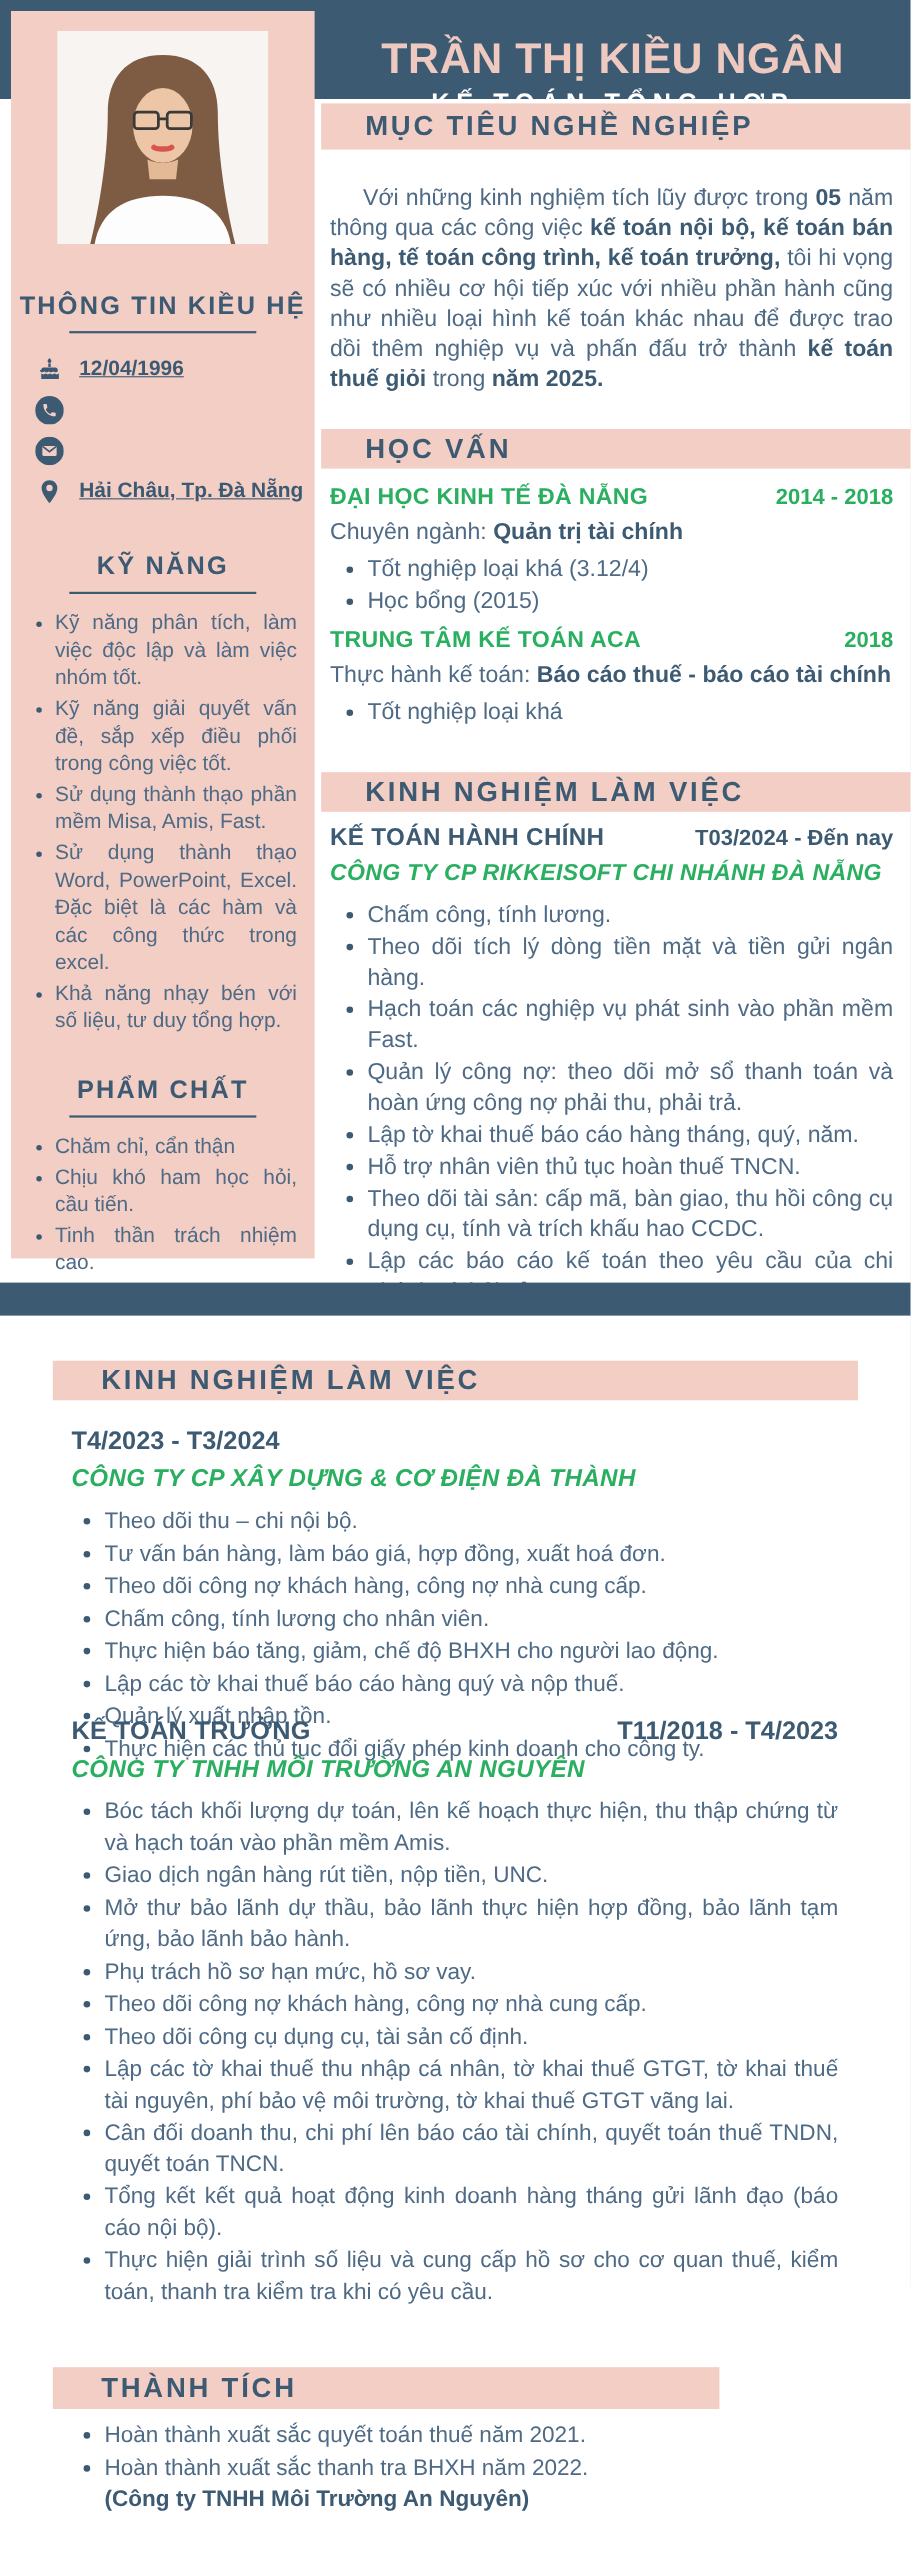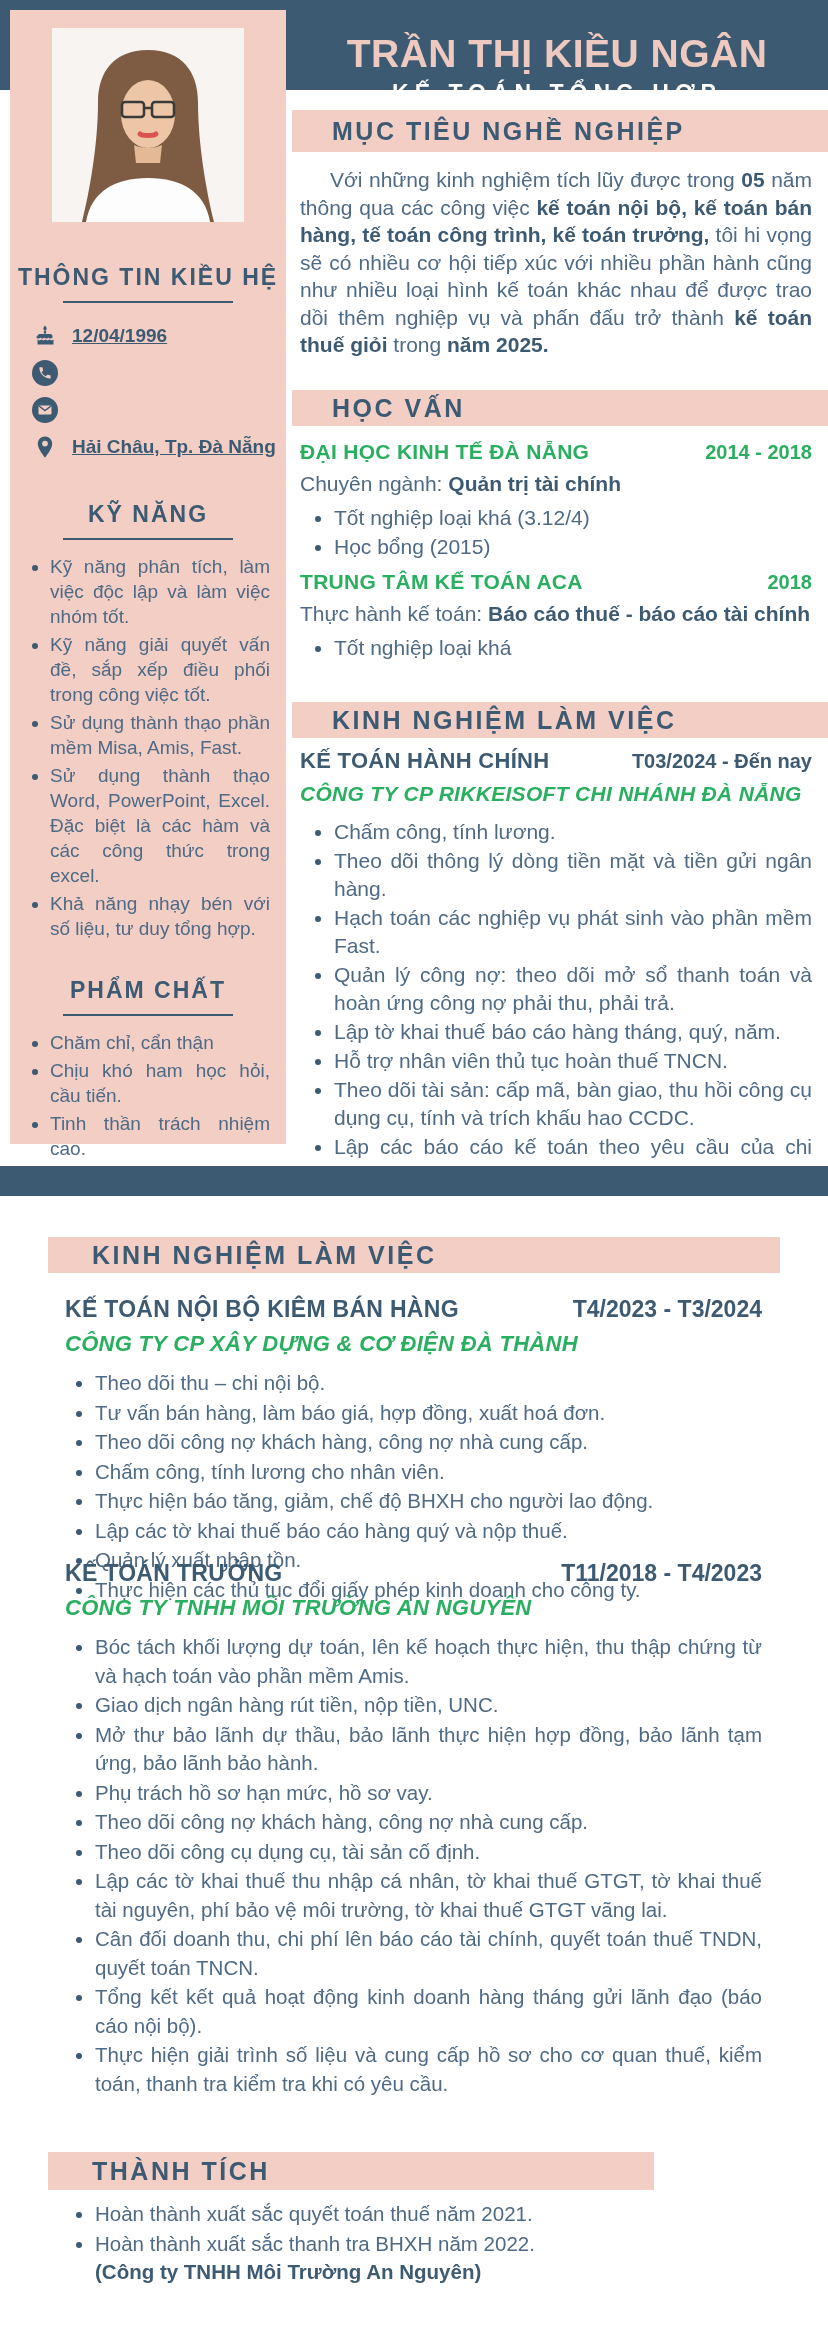--- a/index.html
+++ b/index.html
@@ -147,21 +147,21 @@
     <div class="side-h mid">PHẨM CHẤT</div>
     <div class="side-rule"></div>
     <ul class="side-list">
 
     <li>Chăm chỉ, cẩn thận</li>
         <li>Chịu khó ham học hỏi, cầu tiến.</li>
         <li>Tinh thần trách nhiệm cao.</li>
       </ul>
   </div>
 
-  <div class="section-bar" style="left:292px;top:110px;width:536px;height:42px;">
+  <div class="section-bar" style="left:292px;top:94px;width:536px;height:42px;">
     <span class="t">MỤC TIÊU NGHỀ NGHIỆP</span>
   </div>
 
   <div class="obj-para">
     
   <span>Với những kinh nghiệm tích lũy được trong </span><span class="seg-bold">05</span><span> năm thông qua các công việc </span><span class="seg-bold">kế toán nội bộ, kế toán bán hàng, tế toán công trình, kế toán trưởng,</span><span> tôi hi vọng sẽ có nhiều cơ hội tiếp xúc với nhiều phần hành cũng như nhiều loại hình kế toán khác nhau để được trao dồi thêm nghiệp vụ và phấn đấu trở thành </span><span class="seg-bold">kế toán thuế giỏi</span><span> trong </span><span class="seg-bold">năm 2025.</span></div>
 
   <div class="section-bar" style="left:292px;top:390px;width:536px;height:36px;">
     <span class="t">HỌC VẤN</span>
   </div>
@@ -203,39 +203,38 @@
 
   <div class="block job-block" style="left:300px;top:748px;width:512px;">
     <div class="h-row">
       <span class="job-title">KẾ TOÁN HÀNH CHÍNH</span>
       <span class="job-dates">T03/2024 - Đến nay</span>
     </div>
     <div class="job-company">CÔNG TY CP RIKKEISOFT CHI NHÁNH ĐÀ NẴNG</div>
     <ul class="dots">
 
     <li>Chấm công, tính lương.</li>
-        <li>Theo dõi thông lý dòng tiền mặt và tiền gửi ngân hàng.</li>
+        <li>Theo dõi tích lý dòng tiền mặt và tiền gửi ngân hàng.</li>
         <li>Hạch toán các nghiệp vụ phát sinh vào phần mềm Fast.</li>
         <li>Quản lý công nợ: theo dõi mở sổ thanh toán và hoàn ứng công nợ phải thu, phải trả.</li>
         <li>Lập tờ khai thuế báo cáo hàng tháng, quý, năm.</li>
         <li>Hỗ trợ nhân viên thủ tục hoàn thuế TNCN.</li>
         <li>Theo dõi tài sản: cấp mã, bàn giao, thu hồi công cụ dụng cụ, tính và trích khấu hao CCDC.</li>
         <li>Lập các báo cáo kế toán theo yêu cầu của chi nhánh và hội sở.</li>
       </ul>
   </div>
 
   <div class="divider"></div>
 
   <div class="section-bar" style="left:48px;top:1237px;width:732px;height:36px;">
     <span class="t" style="padding-left:44px;">KINH NGHIỆM LÀM VIỆC</span>
   </div>
 
   <div class="block job-block p2" style="left:65px;top:1296px;width:697px;">
     <div class="h-row">
-      <span class="job-title">KẾ TOÁN NỘI BỘ KIÊM BÁN HÀNG</span>
       <span class="job-dates">T4/2023 - T3/2024</span>
     </div>
     <div class="job-company">CÔNG TY CP XÂY DỰNG &amp; CƠ ĐIỆN ĐÀ THÀNH</div>
     <ul class="dots">
 
     <li>Theo dõi thu – chi nội bộ.</li>
         <li>Tư vấn bán hàng, làm báo giá, hợp đồng, xuất hoá đơn.</li>
         <li>Theo dõi công nợ khách hàng, công nợ nhà cung cấp.</li>
         <li>Chấm công, tính lương cho nhân viên.</li>
         <li>Thực hiện báo tăng, giảm, chế độ BHXH cho người lao động.</li>

